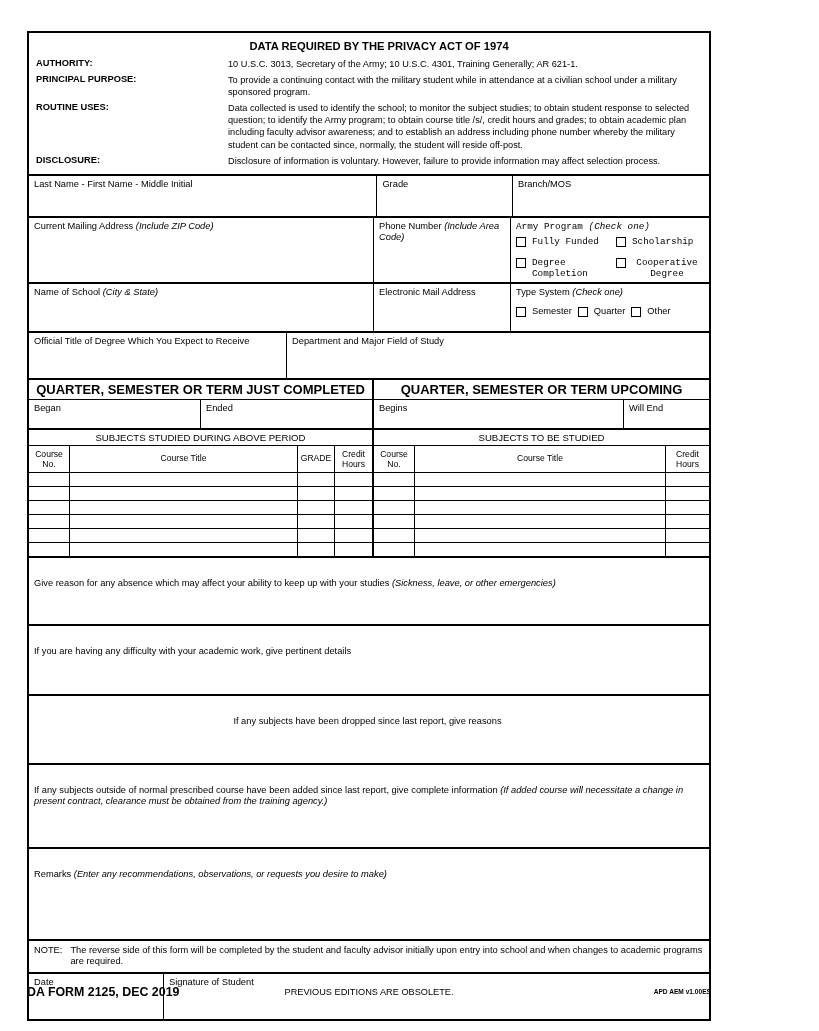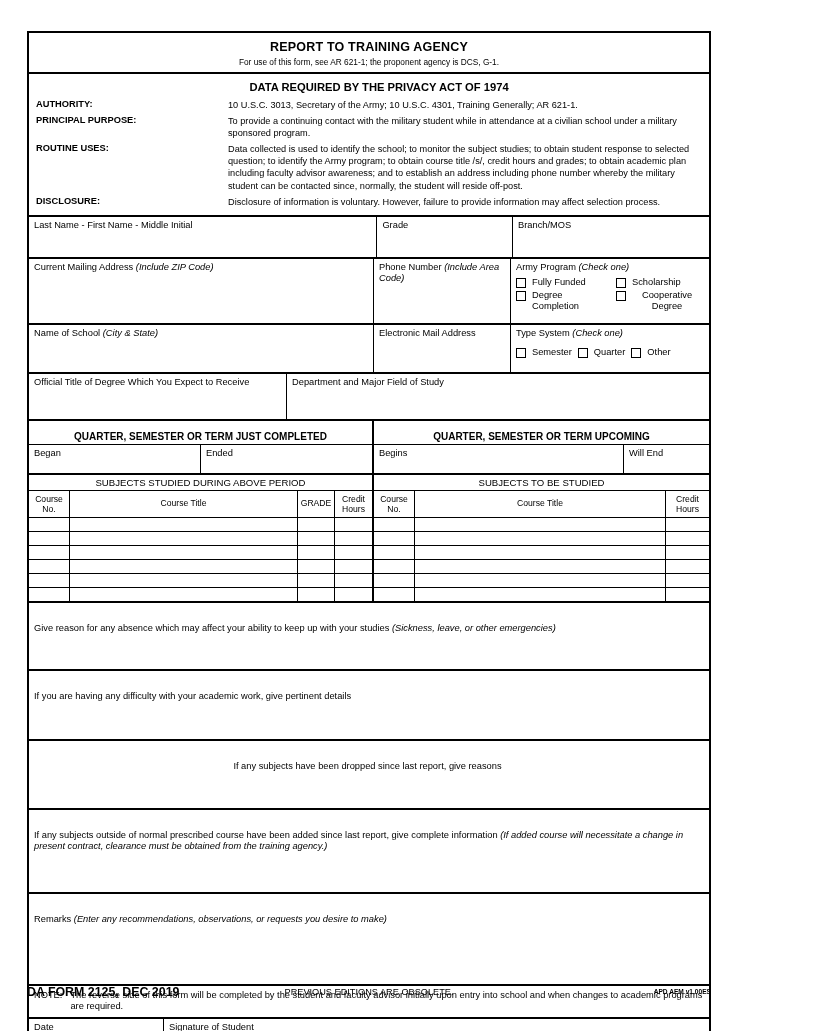--- a/index.html
+++ b/index.html
@@ -110,23 +110,23 @@
   }
   .cb-item {
     display: flex;
     align-items: center;
   }
   .cb-lbl { margin-left: 6px; line-height: 11px; }
 
   
   .banner {
     text-align: center;
-    font-size: 10px;
-    font-weight: bold;
-    padding: 10px 0 2px;
+    font-size: 13px;
+    font-weight: bold;
+    padding: 2px 0 2px;
   }
   .banner-reg {
     text-align: center;
     font-size: 9.6px;
     font-weight: normal;
     padding: 2px 0 2px;
   }
   
   .th {
     font-size: 8.6px;
@@ -179,24 +179,20 @@
     font-weight: bold;
   }
 </style>
 </head>
 <body>
 
 <div class="page">
 
   <div class="form">
 
-    <div class="title-band hr-thick">
-      <div class="main-title">REPORT TO TRAINING AGENCY</div>
-      <div class="sub-title">For use of this form, see AR 621-1; the proponent agency is DCS, G-1.</div>
-    </div>
 
     <div class="privacy hr-thick">
       <div class="privacy-title">DATA REQUIRED BY THE PRIVACY ACT OF 1974</div>
 
       <div class="pa-row pa-gap-1">
         <div class="pa-label">AUTHORITY:</div>
         <div class="pa-text">10 U.S.C. 3013, Secretary of the Army; 10 U.S.C. 4301, Training Generally; AR 621-1.</div>
       </div>
 
       <div class="pa-row pa-gap-2">
@@ -229,36 +225,36 @@
 
     <div class="row hr-thick">
       <div class="cell vr-thin fl" style="width:345px;height:64px;">
         <span>Current Mailing Address</span>
         <i>(Include ZIP Code)</i>
       </div>
       <div class="cell vr-thin fl" style="width:137px;height:64px;">
         <span>Phone Number</span>
         <i>(Include Area Code)</i>
       </div>
-      <div class="cell" style="width:198px;height:64px;">
+      <div class="cell" style="width:198px;height:64px;font-family:Liberation Mono, monospace;">
         <div class="fl" style="padding-bottom:1px;">
           <span>Army Program</span>
           <i>(Check one)</i>
         </div>
         <div class="cb-row" style="margin-top:3px;">
           <div class="cb-item" style="width:100px;">
             <span class="cb"></span>
             <span class="cb-lbl">Fully Funded</span>
           </div>
           <div class="cb-item">
             <span class="cb"></span>
             <span class="cb-lbl">Scholarship</span>
           </div>
         </div>
-        <div class="cb-row" style="margin-top:2px;align-items:flex-start;">
+        <div class="cb-row" style="margin-top:10px;align-items:flex-start;">
           <div class="cb-item" style="width:100px;align-items:flex-start;">
             <span class="cb" style="margin-top:1px;"></span>
             <span class="cb-lbl" style="width:72px;">Degree Completion</span>
           </div>
           <div class="cb-item" style="align-items:flex-start;">
             <span class="cb" style="margin-top:1px;"></span>
             <span class="cb-lbl" style="width:70px;text-align:center;">Cooperative Degree</span>
           </div>
         </div>
       </div>

